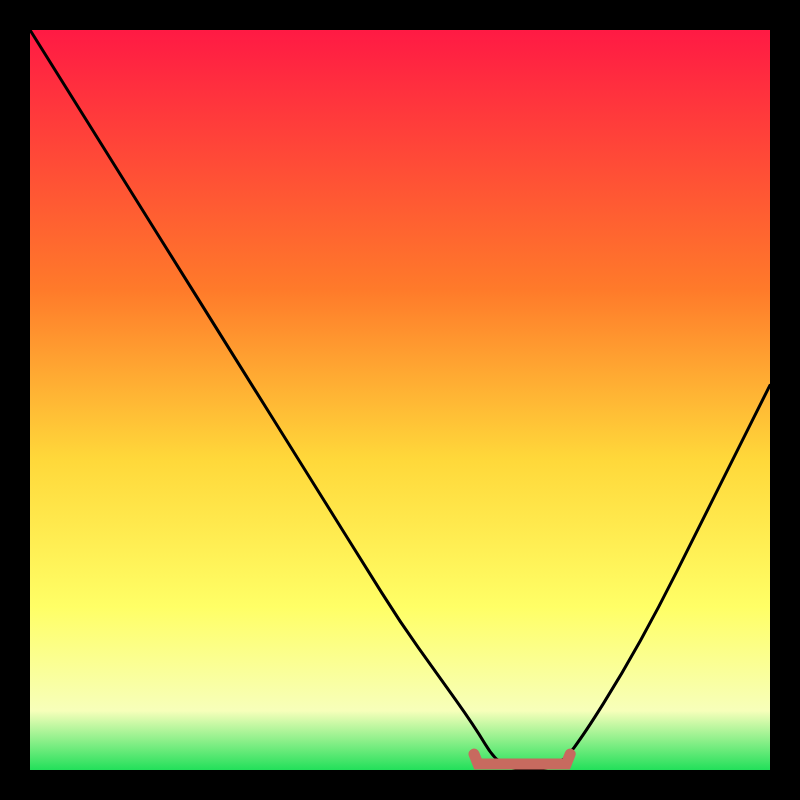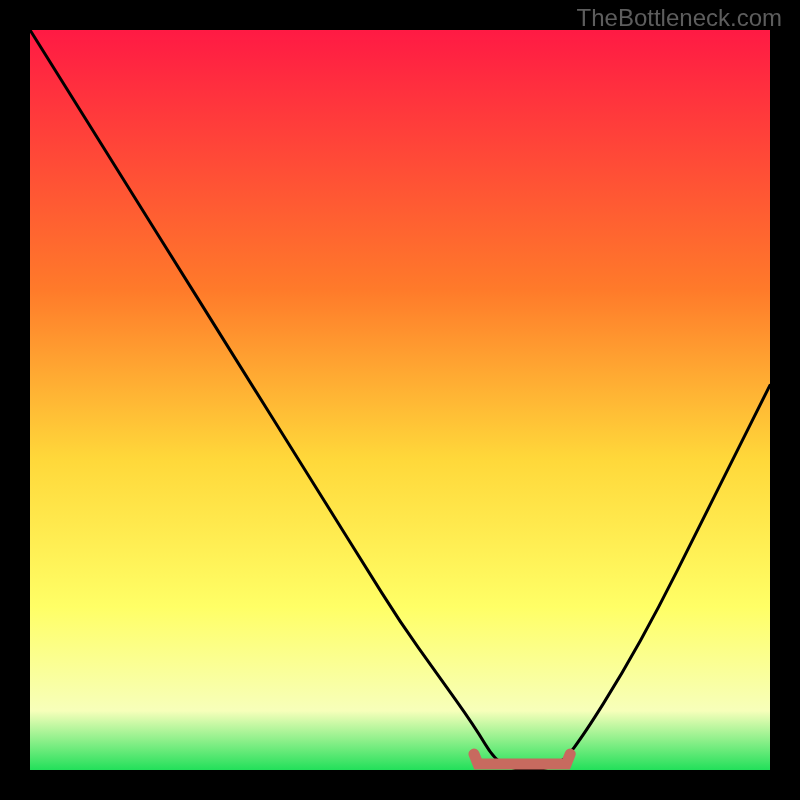--- a/index.html
+++ b/index.html
@@ -37,21 +37,20 @@
     letter-spacing: 0px;
     user-select: none;
   }
   svg { display: block; }
 </style>
 </head>
 <body>
 
 <div class="frame">
 
-  <div class="watermark">TheBottleneck.com</div>
 
   <div class="plot-area">
     <svg id="chart-svg" width="740" height="740" viewBox="0 0 740 740">
       <defs>
         <linearGradient id="bg-grad" x1="0" y1="0" x2="0" y2="1">
           <stop id="g0" offset="0%" stop-color="#ff1a44"></stop>
           <stop id="g1" offset="35%" stop-color="#ff7a2a"></stop>
           <stop id="g2" offset="58%" stop-color="#ffd83a"></stop>
           <stop id="g3" offset="78%" stop-color="#ffff66"></stop>
           <stop id="g4" offset="92%" stop-color="#f7ffba"></stop>

